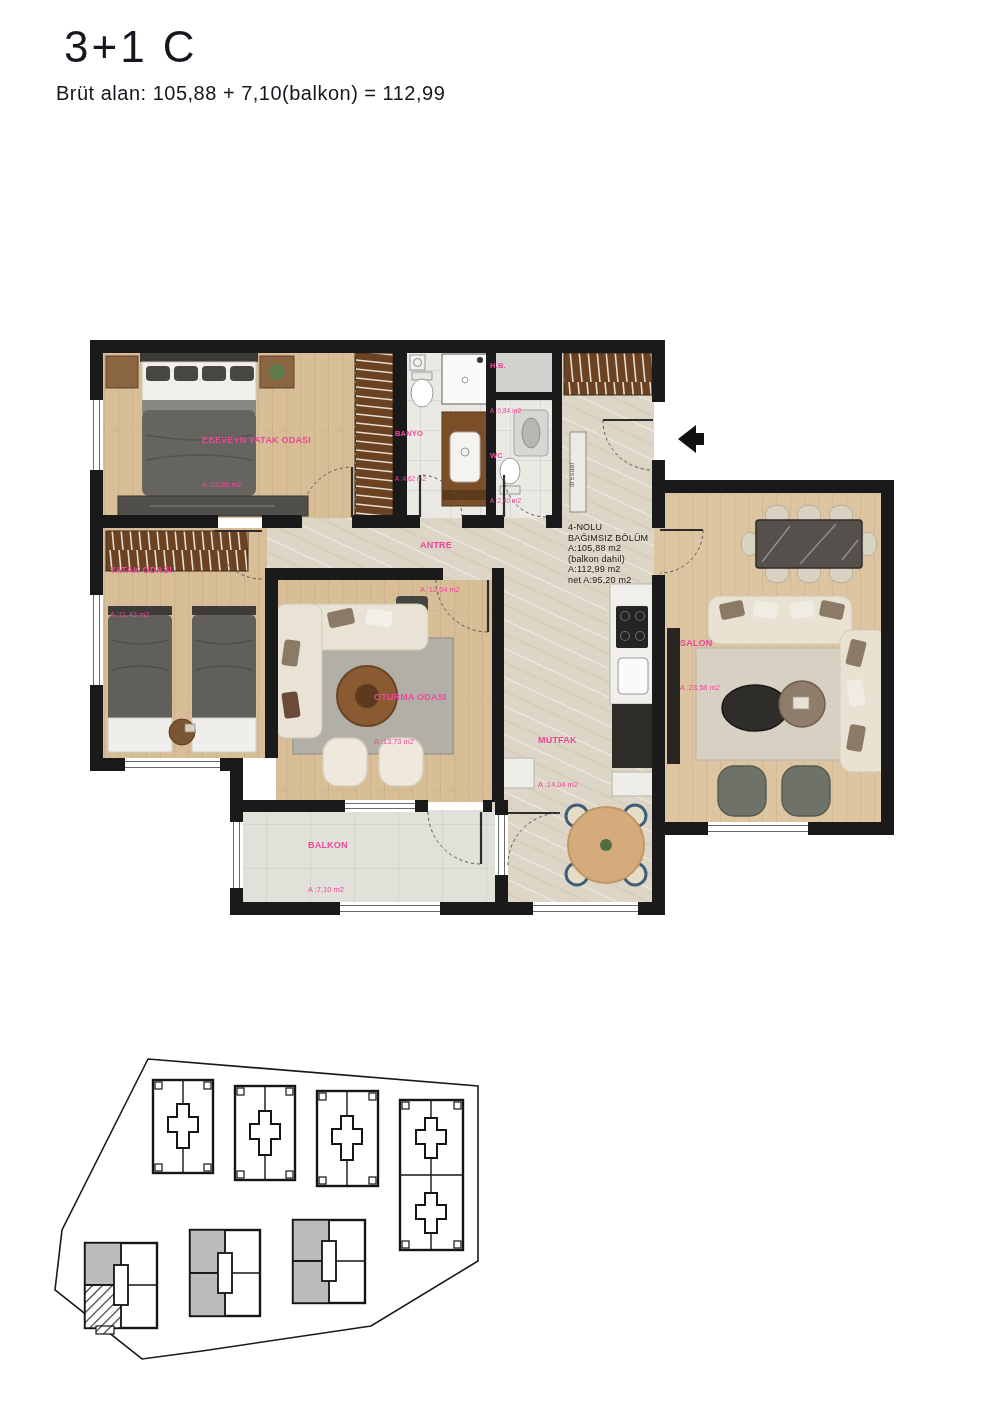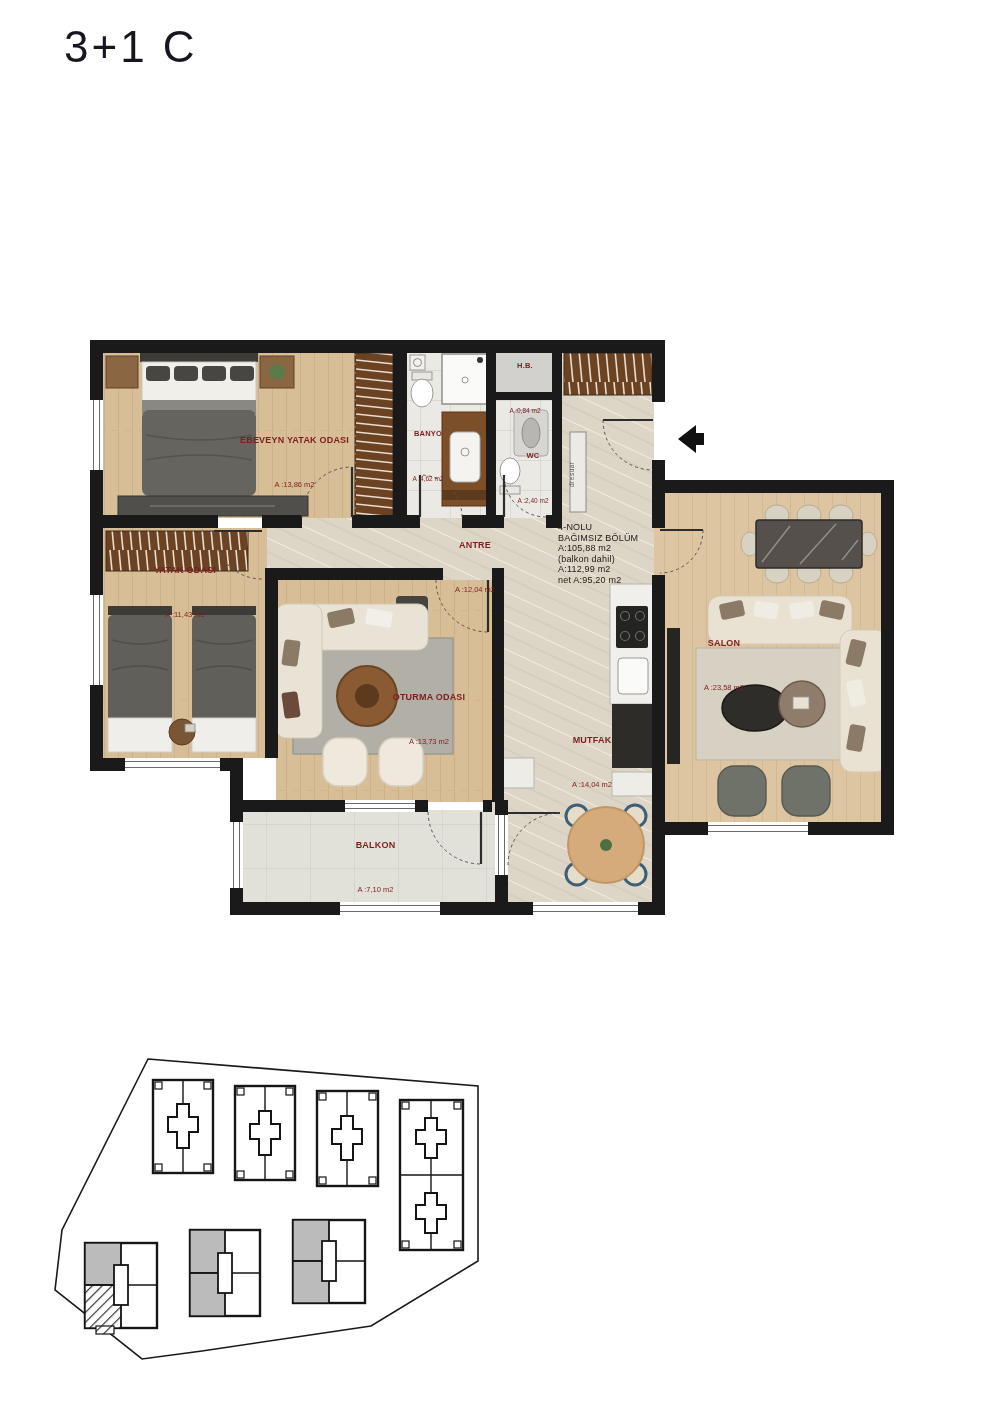--- a/index.html
+++ b/index.html
@@ -4,40 +4,41 @@
 <style>
   html,body{margin:0;padding:0;background:#ffffff;}
   .page{position:relative;width:1000px;height:1417px;background:#ffffff;overflow:hidden;
         font-family:"Liberation Sans",sans-serif;color:#191920;}
   
   .title{position:absolute;left:64px;top:22px;font-size:44px;letter-spacing:3px;color:#16161e;text-align:right;}
   .subtitle{position:absolute;left:56px;top:82px;font-size:20px;letter-spacing:.5px;color:#16161e;}
   
   .plan{position:absolute;left:90px;top:340px;width:822px;height:586px;}
   .plan svg{position:absolute;left:0;top:0;}
-  .rlabel{position:absolute;text-align:center;color:#7f1d1d;line-height:1.15;pointer-events:none;}
+  .rlabel{position:absolute;text-align:left;color:#ec4899;line-height:1.15;pointer-events:none;}
   .rname{font-size:9px;font-weight:bold;letter-spacing:.2px;display:block;}
   .rarea{font-size:7.5px;display:block;margin-top:36px;}
   .rlabel.small .rname{font-size:7.5px}
   .rlabel.small .rarea{font-size:6.5px}
   .unitinfo{position:absolute;left:468px;top:182px;width:104px;text-align:left;
             font-size:9px;line-height:10.5px;color:#22201d;letter-spacing:.2px;}
-  .unitinfo span{display:block;}
+  .unitinfo span{display:block;margin-left:10px;}
   .dresuar{position:absolute;left:478px;top:96px;height:76px;width:16px;
            font-size:6.5px;color:#555;writing-mode:vertical-rl;transform:rotate(180deg);
            text-align:center;letter-spacing:.5px;}
   
   .siteplan{position:absolute;left:52px;top:1048px;width:445px;height:322px;}
 </style>
 </head>
 <body>
 
 <div class="page">
 
   <div class="title">3+1 C</div>
+  <div class="subtitle">Brüt alan: 105,88 + 7,10(balkon) = 112,99</div>
 
   <div class="plan">
     <svg width="822" height="586" viewBox="0 0 822 586">
       <defs>
         <pattern id="wood" width="14" height="90" patternUnits="userSpaceOnUse">
           <rect width="14" height="90" fill="#d8be97"></rect>
           <line x1="0" y1="0" x2="0" y2="90" stroke="rgba(110,80,45,0.25)" stroke-width="1"></line>
           <line x1="7" y1="0" x2="14" y2="0" stroke="rgba(110,80,45,0.15)" stroke-width="1"></line>
         </pattern>
         <pattern id="woodS" width="14" height="90" patternUnits="userSpaceOnUse">
@@ -315,21 +316,21 @@
       <span class="rarea">A :13,86 m2</span>
     </div>
     <div class="rlabel small" style="left:305px;top:90px;width:66px">
       <span class="rname">BANYO</span>
       <span class="rarea">A :4,62 m2</span>
     </div>
     <div class="rlabel small" style="left:400px;top:22px;width:70px">
       <span class="rname">H.B.</span>
       <span class="rarea">A :0,84 m2</span>
     </div>
-    <div class="rlabel small" style="left:412px;top:112px;width:62px">
+    <div class="rlabel small" style="left:400px;top:112px;width:62px">
       <span class="rname">WC</span>
       <span class="rarea">A :2,40 m2</span>
     </div>
     <div class="rlabel" style="left:330px;top:200px;width:110px">
       <span class="rname">ANTRE</span>
       <span class="rarea">A :12,04 m2</span>
     </div>
     <div class="rlabel" style="left:20px;top:225px;width:150px">
       <span class="rname">YATAK ODASI</span>
       <span class="rarea">A :11,43 m2</span>

